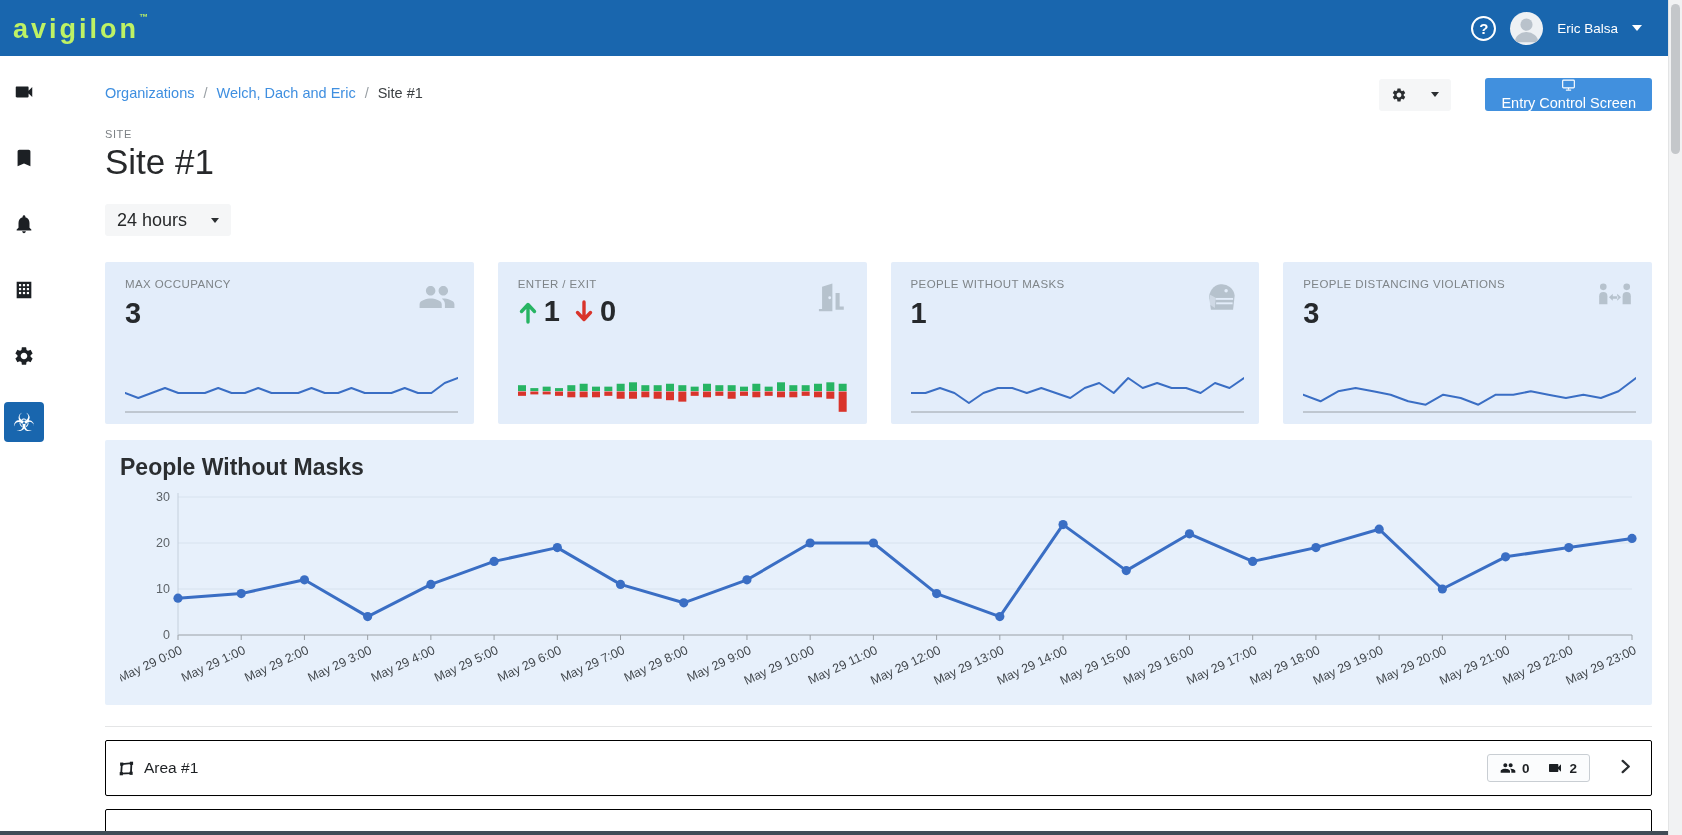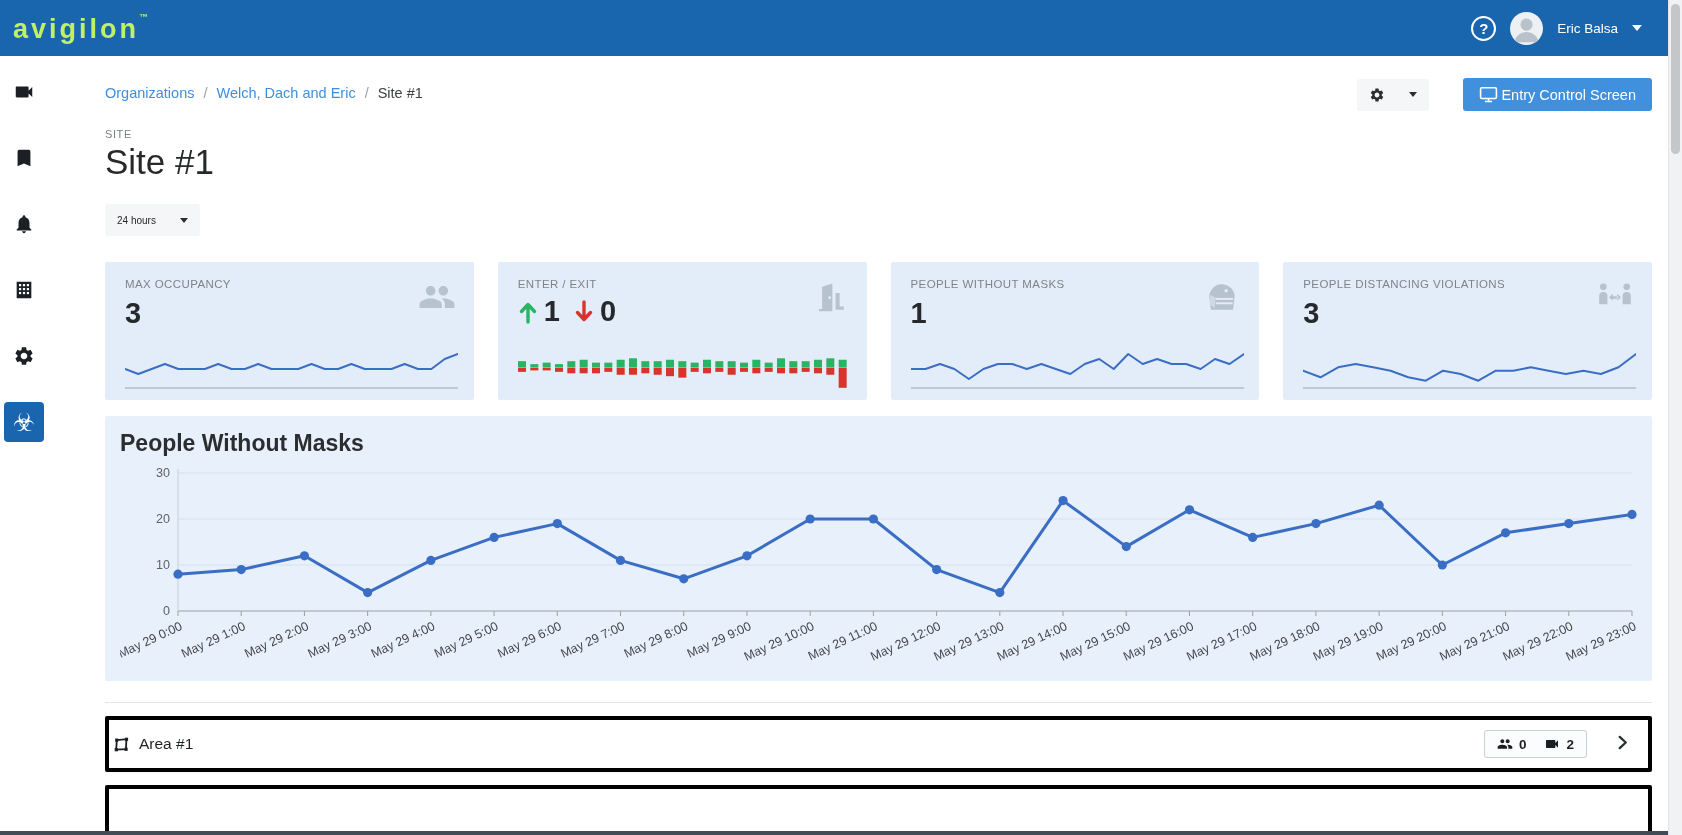--- a/index.html
+++ b/index.html
@@ -44,56 +44,56 @@
 
   .page-head { margin-top:22px; display:flex; align-items:flex-start;
     justify-content:space-between; }
   .breadcrumb { font-size:14.5px; display:flex; gap:9px; align-items:center; padding-top:7px; }
   .breadcrumb a { color:#3f8fe0; text-decoration:none; cursor:pointer; }
   .crumb-sep { color:#9aa0a5; }
   .crumb-current { color:#3c4043; }
   .head-actions { display:flex; gap:34px; align-items:center; }
   .btn-light { background:#f5f6f7; border:none; border-radius:3px; height:32px;
     display:flex; align-items:center; gap:24px; padding:0 12px; cursor:pointer;
-    font-size:10px; color:#26282a; font-family:inherit; }
+    font-size:18px; color:#26282a; font-family:inherit; }
   .btn-light .caret-dark { width:0; height:0; border-left:4.5px solid transparent;
     border-right:4.5px solid transparent; border-top:5.5px solid #2b2e31; }
   .btn-primary { background:#4190de; color:#fff; border:none; border-radius:3px;
     height:33px; display:flex; align-items:center; gap:3px; padding:0 16px;
-    font-size:14.5px; cursor:pointer; font-family:inherit; }
+    font-size:14.5px; cursor:pointer; font-family:inherit;flex-direction:column; }
 
   .eyebrow { margin-top:17px; font-size:11px; letter-spacing:.6px; color:#7c8084; }
   .page-title { margin-top:2px; font-size:35px; font-weight:500; color:#27292b; }
   .range-row { margin-top:22px; }
 
   
   .cards { margin-top:26px; display:flex; gap:24px; }
-  .card { position:relative; width:369px; height:138px; background:#e3edfa;
+  .card { position:relative; width:369px; height:162px; background:#e3edfa;
     border-radius:2px; padding:16px 20px; }
   .card-label { font-size:11.5px; letter-spacing:.4px; color:#7e8488; }
   .card-value { margin-top:7px; font-size:29px; font-weight:bold; color:#26292c; }
   .card-icon { position:absolute; top:16px; right:18px; color:#b6c2cd; }
   .card-icon svg { width:38px; height:38px; }
   .spark { position:absolute; left:20px; right:16px; bottom:10px; height:46px; }
   .enter-exit { margin-top:5px; display:flex; align-items:center; gap:6px; }
   .enter-exit .num { font-size:29px; font-weight:bold; color:#26292c; }
   .arrow-svg { width:20px; height:26px; }
 
   
   .chart-panel { margin-top:16px; width:1547px; height:265px; background:#e7f0fb;
     border-radius:2px; padding:14px 15px 0 15px; }
   .chart-title { font-size:23px; font-weight:bold; color:#2b2e31; }
   .chart-svg-wrap { margin-top:2px; }
 
   
   .areas-divider { margin-top:21px; border:none; border-top:1px solid #e4e5e6; }
   .areas-heading { margin-top:14px; font-size:24px; font-weight:500; color:#222528; }
-  .area-row { margin-top:13px; height:56px; background:#fff; border:4px solid #000000;
+  .area-row { margin-top:13px; height:56px; background:#fff; border:1px solid #000000;
     border-radius:2px; box-shadow:0 1px 1px rgba(0,0,0,.03); display:flex;
-    align-items:center; justify-content:space-between; padding:0 18px 0 4px; cursor:pointer; }
+    align-items:center; justify-content:space-between; padding:0 18px 0 12px; cursor:pointer; }
   .area-name { display:flex; align-items:center; gap:9px; font-size:15.5px;
     font-weight:500; color:#1e2124; }
   .area-right { display:flex; align-items:center; gap:28px; }
   .count-badge { display:flex; align-items:center; gap:18px; border:1px solid #c9ced3;
     background:#fbfcfd; border-radius:3px; padding:5px 12px; font-size:13.5px;
     font-weight:600; color:#1e2124; }
   .count-badge .pair { display:flex; align-items:center; gap:6px; }
   .chevron svg { width:15px; height:15px; }
 
   .bottom-edge { position:absolute; left:0; right:14px; bottom:0; height:4px;

